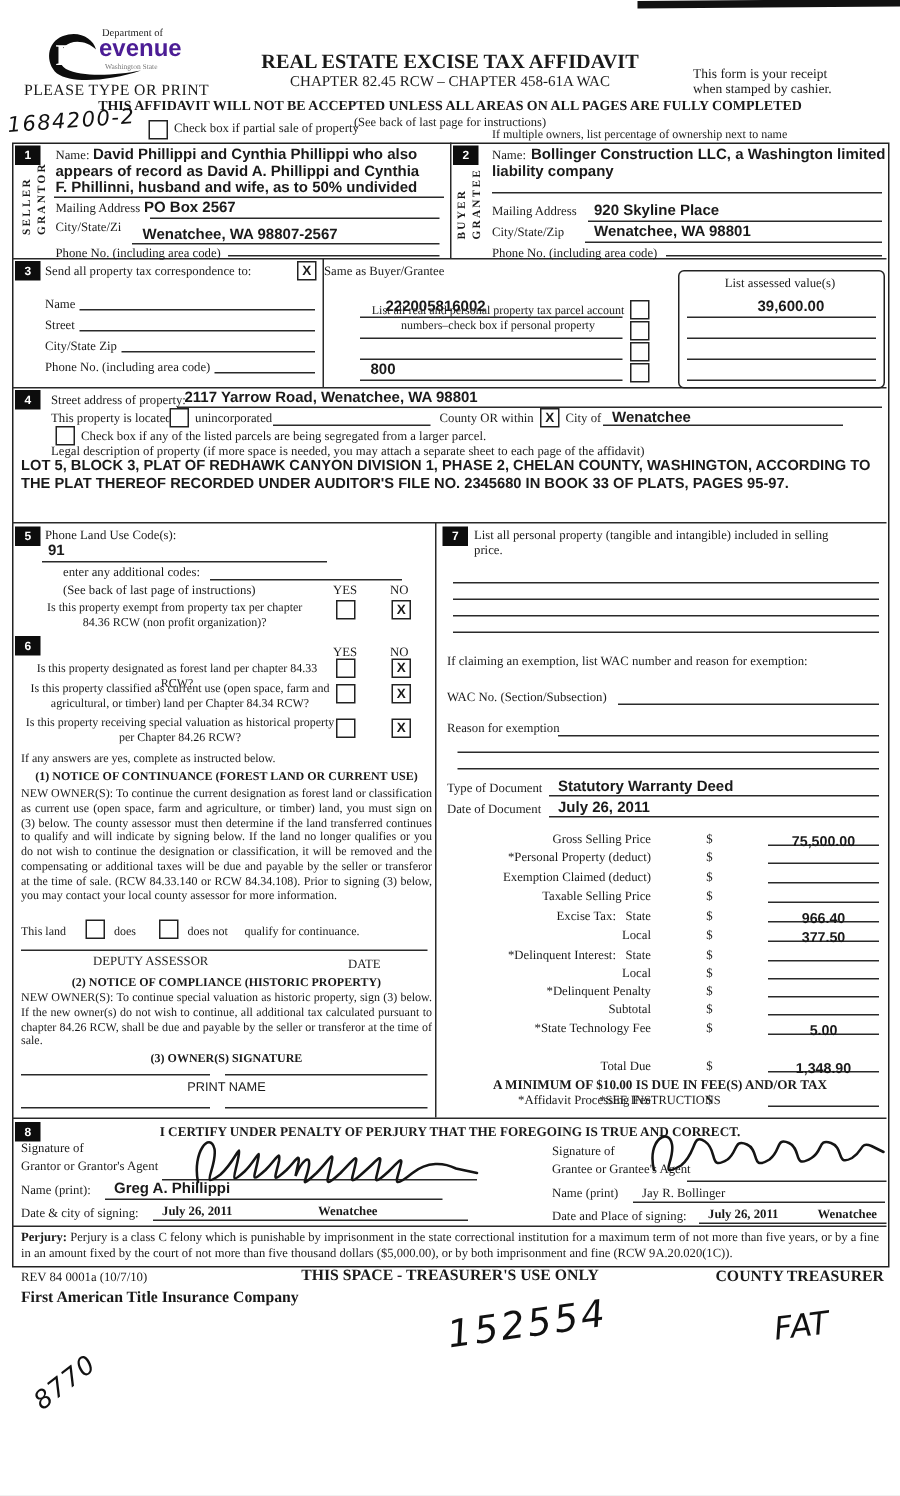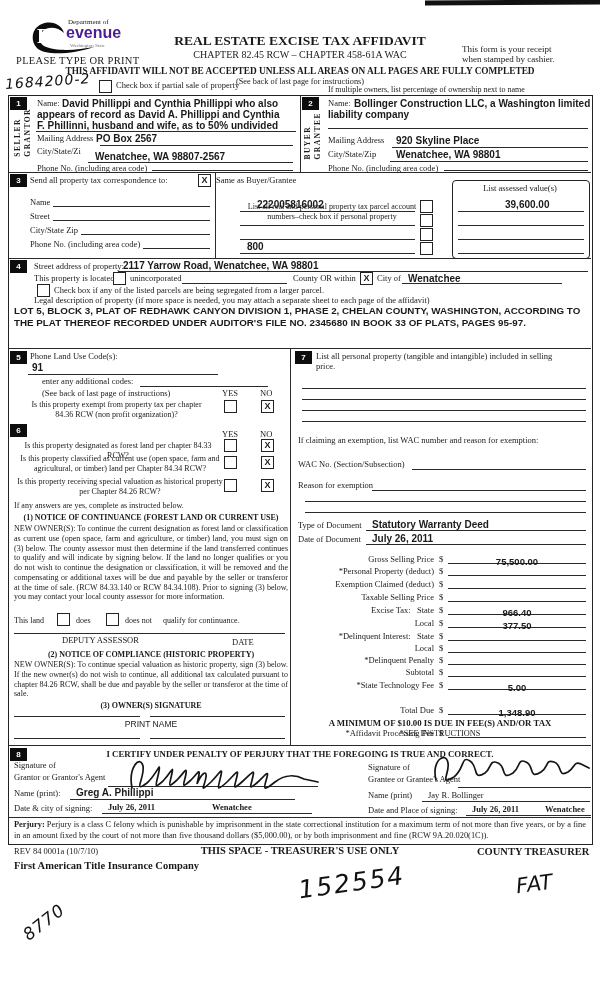--- a/index.html
+++ b/index.html
@@ -11,21 +11,21 @@
   .b{font-weight:bold;}
   .ctr{text-align:center;}
   .val{font-family:"Liberation Sans",sans-serif;font-weight:bold;font-size:9.5px;white-space:nowrap;}
   .name{font-family:"Liberation Sans",sans-serif;font-weight:bold;font-size:10px;white-space:nowrap;}
   .cb{position:absolute;width:11px;height:11px;border:1px solid #222;font:bold 9px "Liberation Sans",sans-serif;text-align:center;line-height:11px;background:#fff;}
   .tab{position:absolute;width:17px;height:13px;background:#0d0d0d;color:#fff;font:bold 8px "Liberation Sans",sans-serif;text-align:center;line-height:13px;}
   .hl{position:absolute;height:1px;background:#2a2a2a;}
   .vl{position:absolute;width:1px;background:#2a2a2a;}
   .vert{writing-mode:vertical-rl;transform:rotate(180deg);font-weight:bold;font-size:7.5px;letter-spacing:1.5px;font-family:"Liberation Serif",serif;}
   .hw{font-family:"DejaVu Sans",sans-serif;font-style:italic;color:#111;white-space:nowrap;}
-  .fee{position:absolute;left:292px;width:294px;height:13px;display:flex;align-items:flex-end;}
+  .fee{position:absolute;left:292px;width:294px;height:13px;display:flex;align-items:flex-end;gap:32px;}
   .fee .fl{width:142px;text-align:right;font-size:8.5px;white-space:pre;}
   .fee .fd{width:14px;text-align:center;font-size:8.5px;}
   .fee .fv{flex:1;border-bottom:1px solid #2a2a2a;text-align:center;height:12px;}
   .s3row{position:absolute;left:30px;width:180px;display:flex;align-items:flex-end;font-size:8.5px;}
   .s3row .fill{flex:1;border-bottom:1px solid #2a2a2a;height:10px;margin-left:3px;}
   .par{text-align:justify;}
   svg{display:block;}
 </style>
 </head>
 <body>

